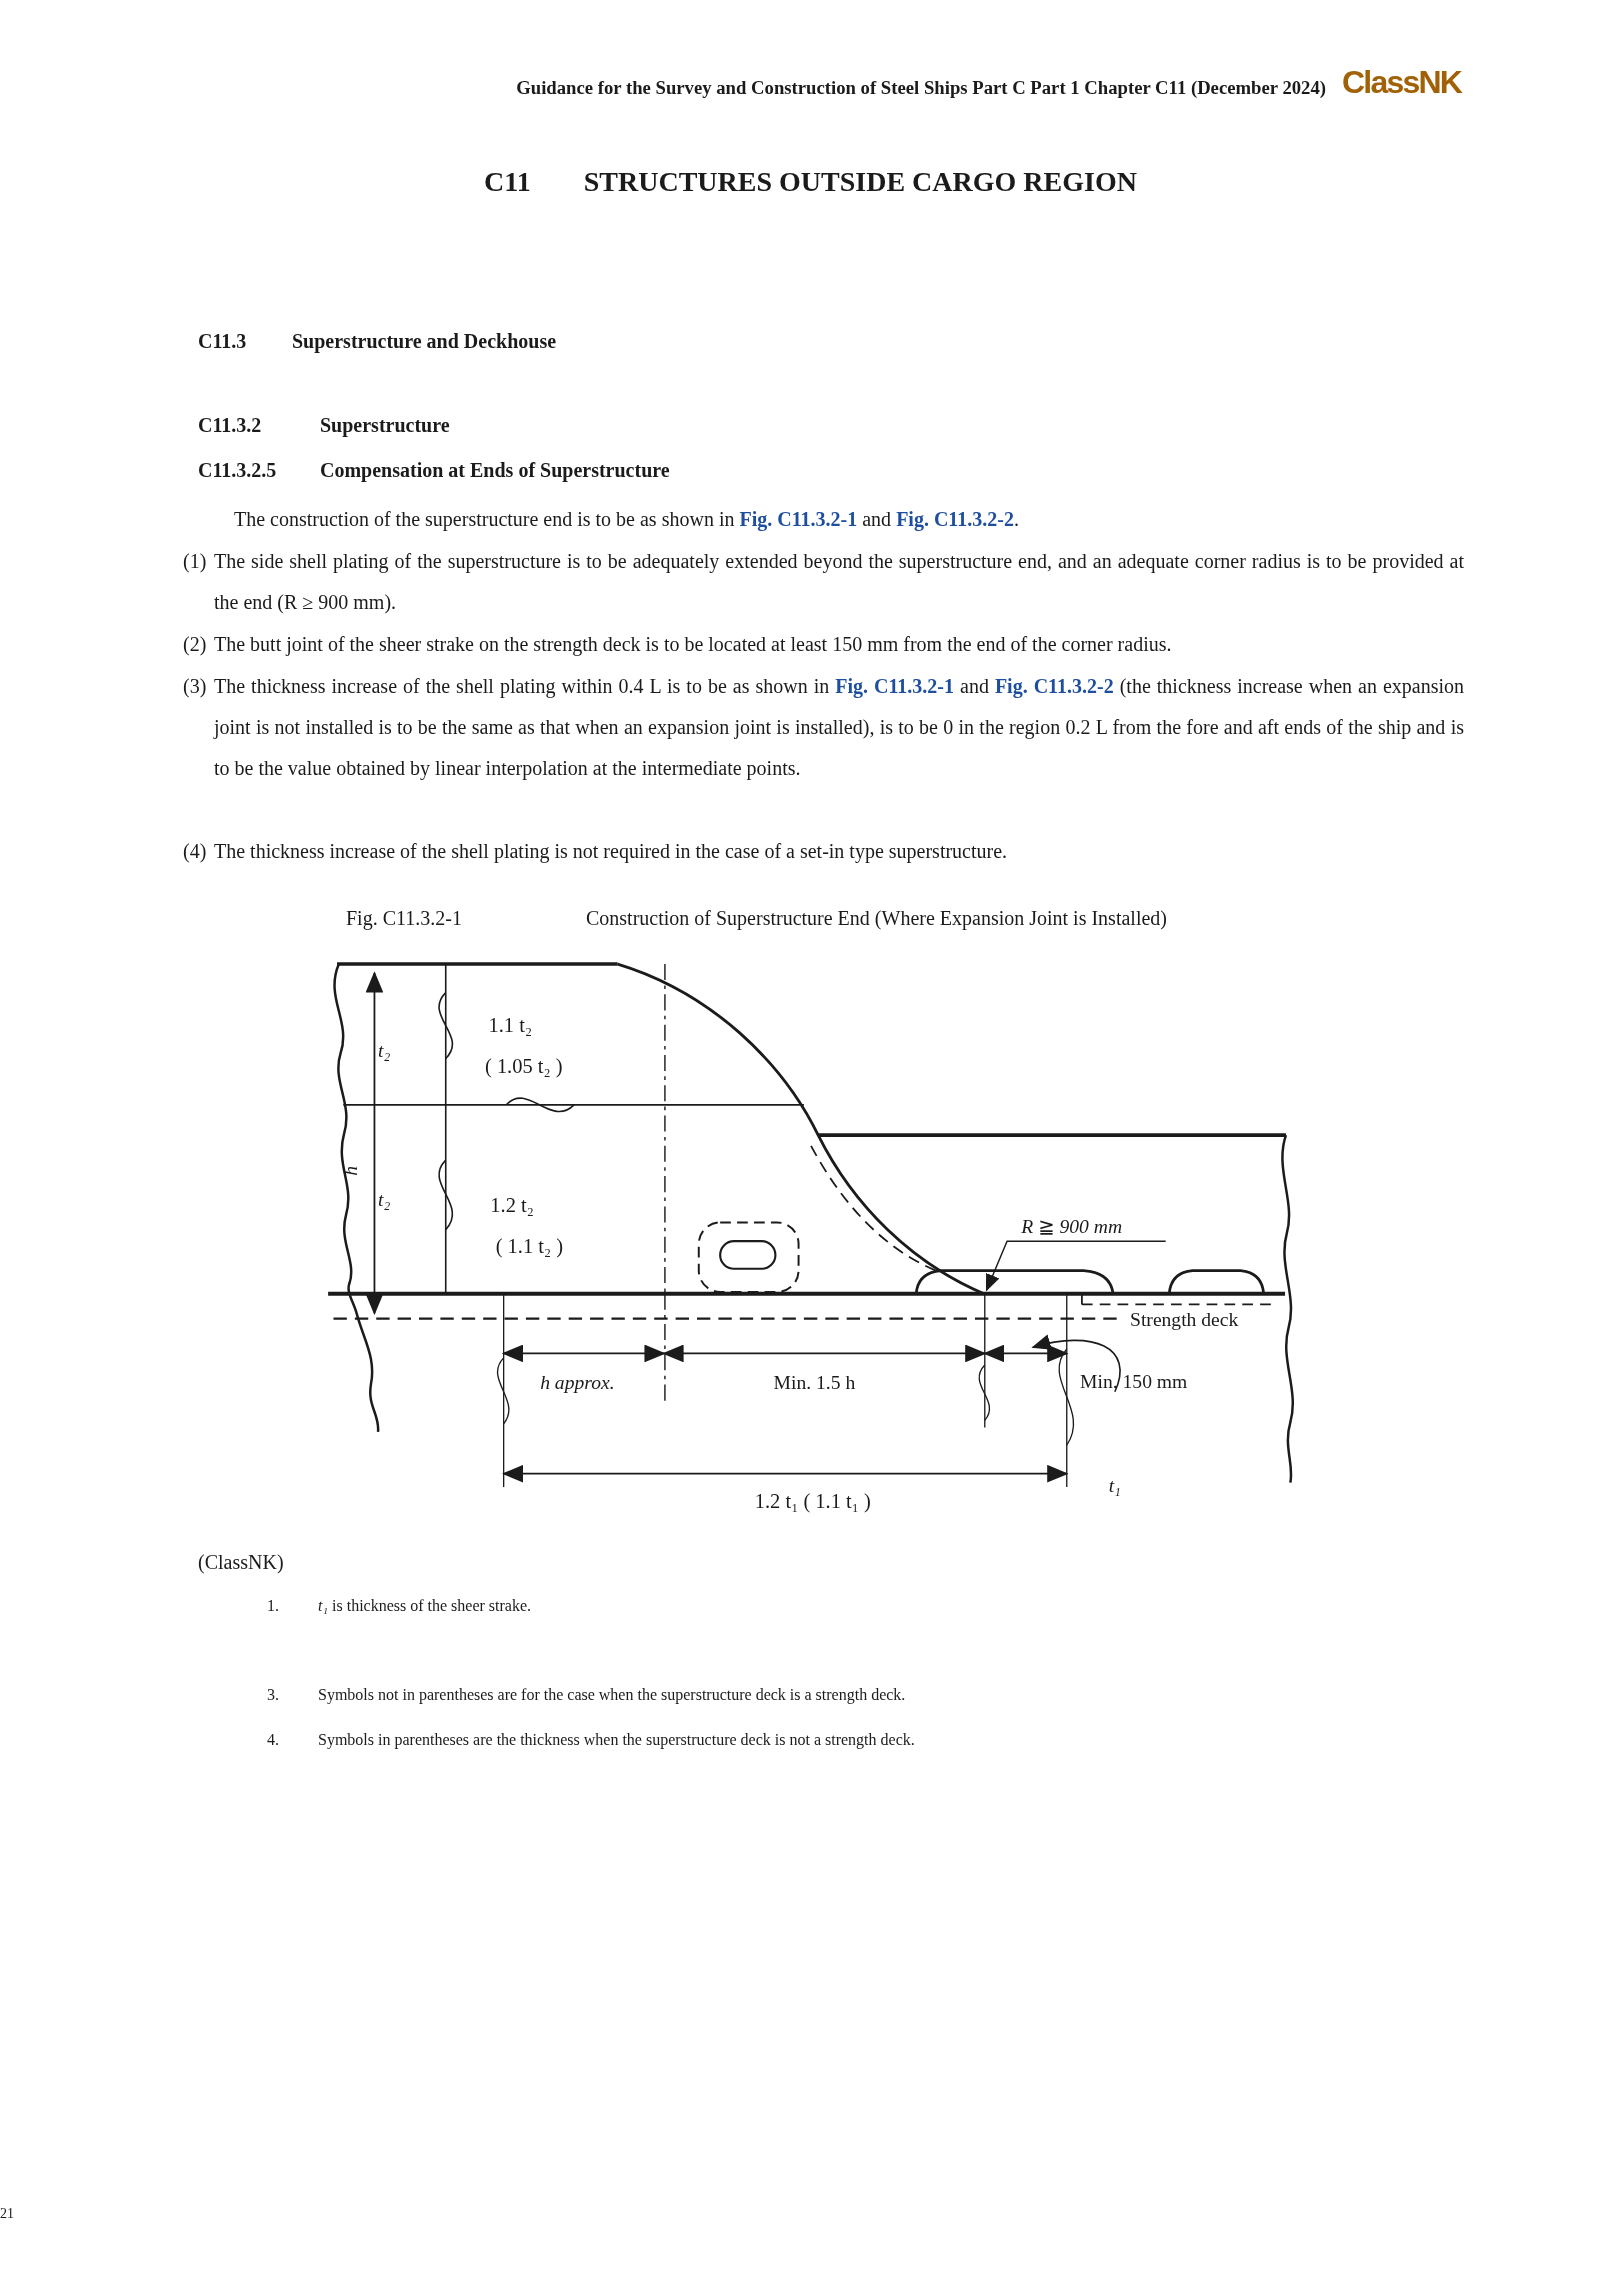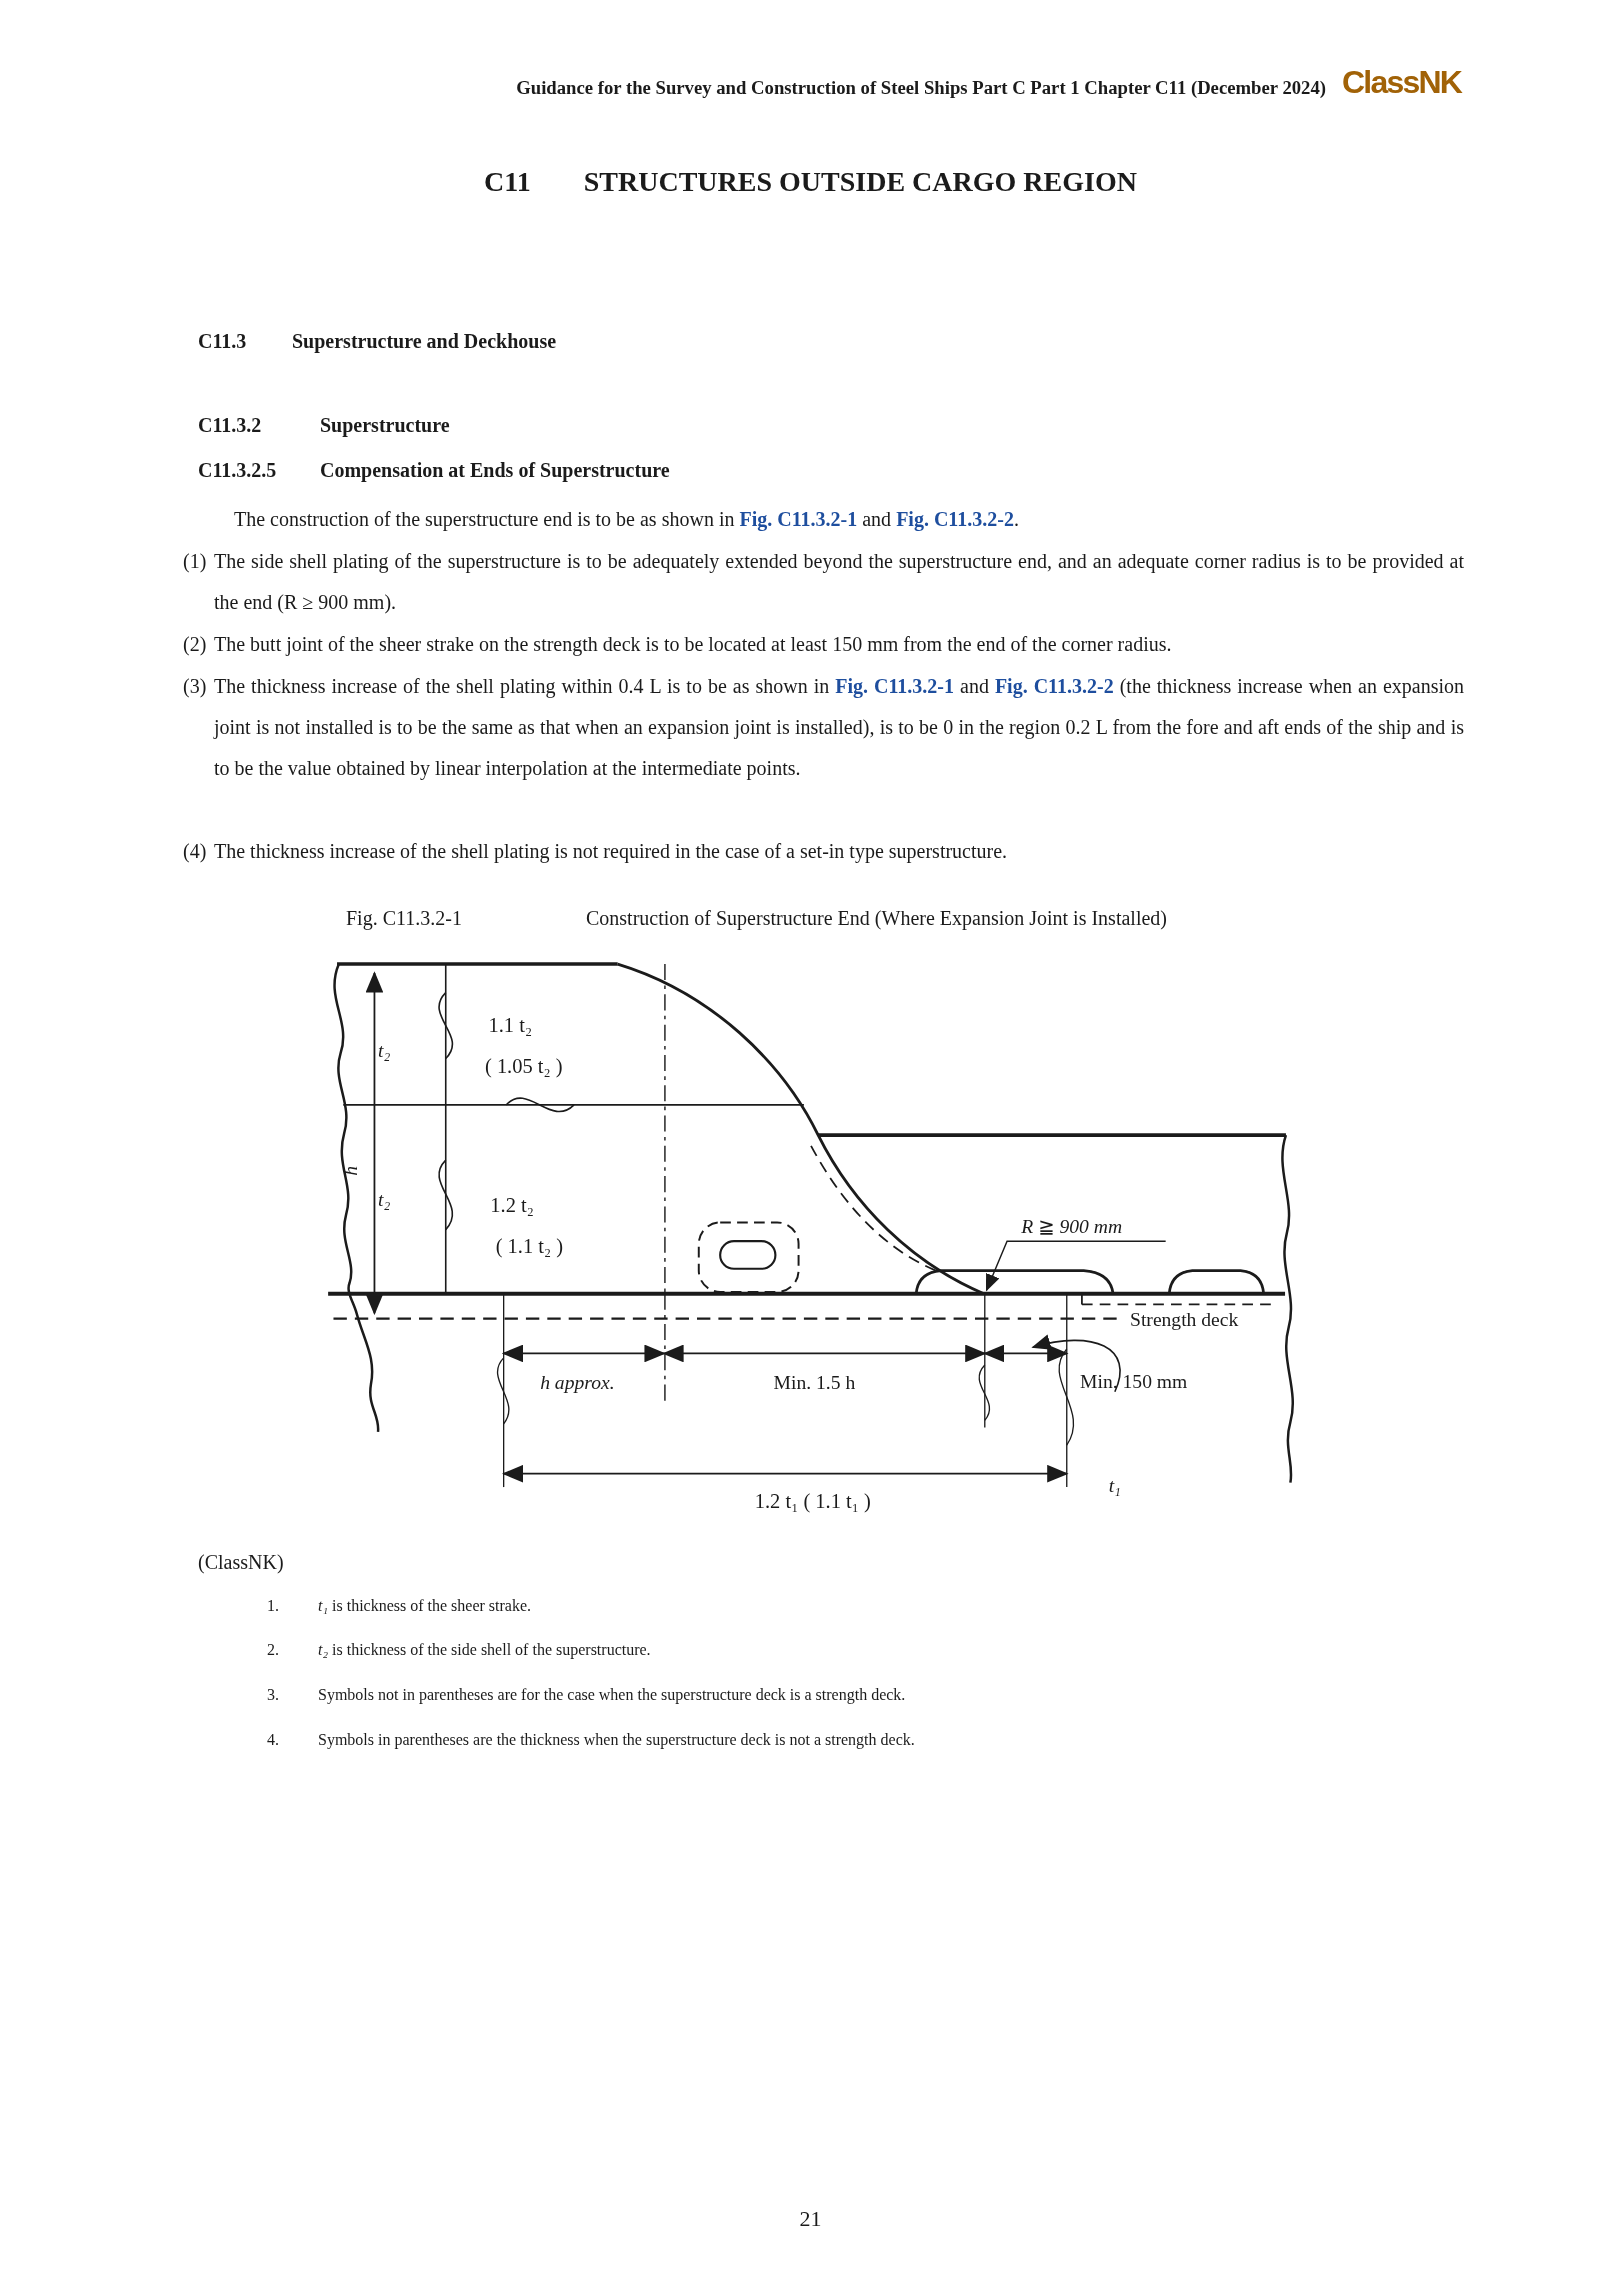--- a/index.html
+++ b/index.html
@@ -46,21 +46,21 @@
   
   .figure-wrap{left:321px;top:946px;width:989px;height:593px;}
   svg text{font-family:"Liberation Serif","DejaVu Serif","DejaVu Sans",serif;fill:#1b1b1b;}
   .fig-var{font-style:italic;}
   
   .remarks-title{left:198px;top:1551px;font-size:20px;}
   .remark-item{left:267px;width:1176px;font-size:16px;white-space:nowrap;}
   .rm-num{display:inline-block;width:51px;}
   .rm-sym{font-style:italic;}
   
-  .page-number{left:0;top:2206px;width:100%;text-align:center;font-size:22px;}
+  .page-number{left:0;top:2206px;width:100%;text-align:left;font-size:14px;}
 </style>
 </head>
 <body>
 
 <div class="page">
 
   <div class="abs header-title">Guidance for the Survey and Construction of Steel Ships Part C Part 1 Chapter C11 (December 2024)</div>
   <div class="abs logo">ClassNK</div>
 
   <div class="abs doc-title">
@@ -176,23 +176,20 @@
       <text x="852" y="496" font-size="22">Min. 150 mm</text>
       <text x="552" y="630" font-size="23" text-anchor="middle">1.2  t₁   ( 1.1  t₁ )</text>
       <text x="884" y="612" font-size="22" class="fig-var">t₁</text>
     </svg>
   </div>
 
   <div class="abs remarks-title">(ClassNK)</div>
   <div class="abs remark-item" style="top:1597px">
     <span class="rm-num">1.</span><i class="rm-sym">t₁</i><span> is thickness of the sheer strake.</span>
   </div>
-  <div class="abs remark-item" style="top:1641px">
-    <span class="rm-num">2.</span><i class="rm-sym">t₂</i><span> is thickness of the side shell of the superstructure.</span>
-  </div>
   <div class="abs remark-item" style="top:1686px">
     <span class="rm-num">3.</span><i class="rm-sym"></i><span>Symbols not in parentheses are for the case when the superstructure deck is a strength deck.</span>
   </div>
   <div class="abs remark-item" style="top:1731px">
     <span class="rm-num">4.</span><i class="rm-sym"></i><span>Symbols in parentheses are the thickness when the superstructure deck is not a strength deck.</span>
   </div>
 
   <div class="abs page-number">21</div>
 
 </div>

